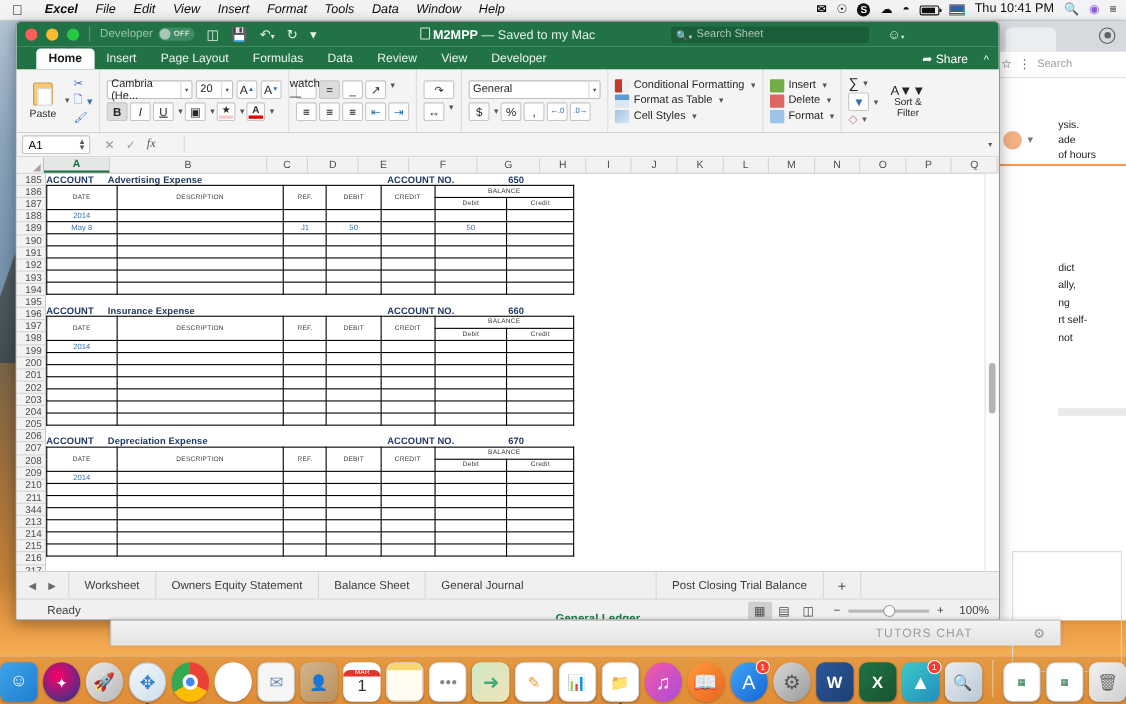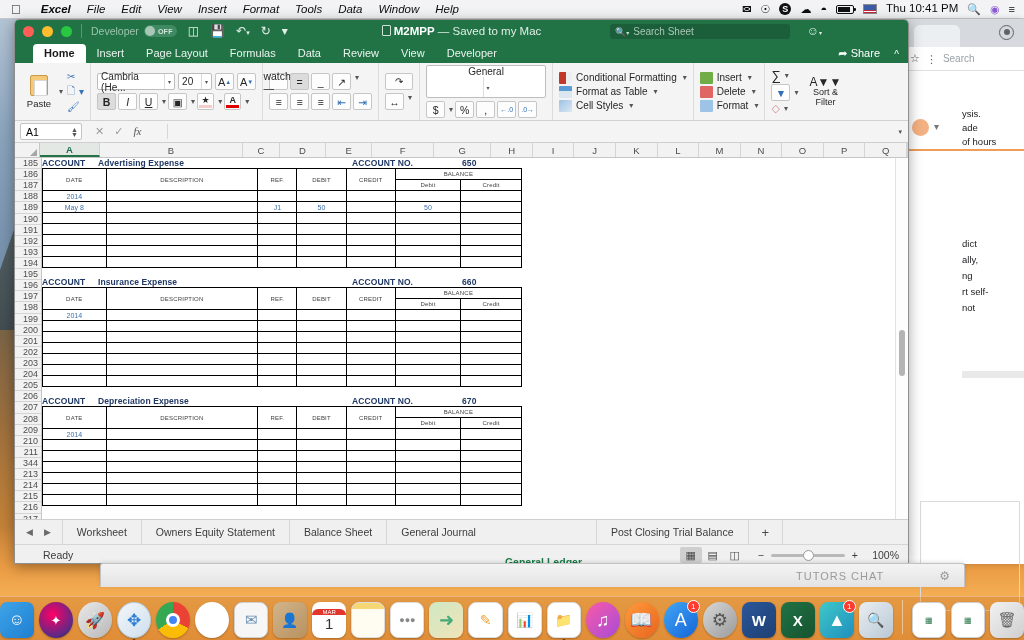--- a/index.html
+++ b/index.html
@@ -135,21 +135,21 @@
   .sqbtn { width:19px; height:17px; display:flex; align-items:center; justify-content:center;
      font-size:10.5px; border-radius:2px; }
   .sqbtn.on { background:#dcdcdc; }
   .bigA { font-size:11px; }
   .fmtrow2 { display:flex; align-items:center; gap:2px; margin-top:3px; }
   .bwrap { display:flex; flex-direction:column; }
   .bold { font-weight:bold; } .ital{font-style:italic;} .und{text-decoration:underline;}
   .colorbtn { display:flex; flex-direction:column; align-items:center; width:17px; }
   .colorbtn .bar { width:13px; height:3px; }
   .alignrow { display:flex; gap:2px; }
-  .numbox { width:120px; height:33px;flex-direction:column; }
+  .numbox { width:120px; height:17px; }
   .numrow2 { display:flex; align-items:center; gap:2px; margin-top:3px; }
   .stylescol { display:flex; flex-direction:column; gap:2px; }
   .styleitem { display:flex; align-items:center; gap:4px; white-space:nowrap; }
   .styleitem .ic { width:13px; height:12px; border-radius:1px; }
   .cellscol { display:flex; flex-direction:column; gap:2px; }
   .editcol { display:flex; flex-direction:column; gap:1px; }
   .editrow { display:flex; align-items:center; gap:2px; }
   .sortfilter { display:flex; flex-direction:column; align-items:center; width:40px; font-size:9px;
      line-height:10px; text-align:center; }
 

